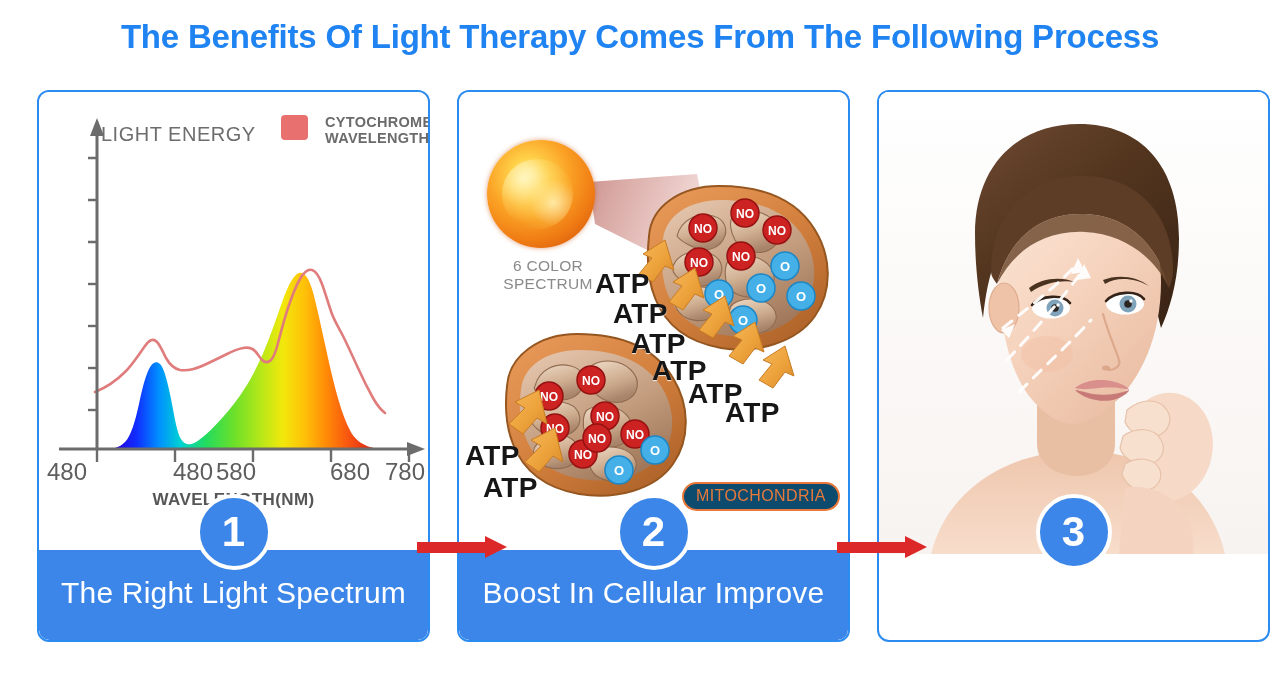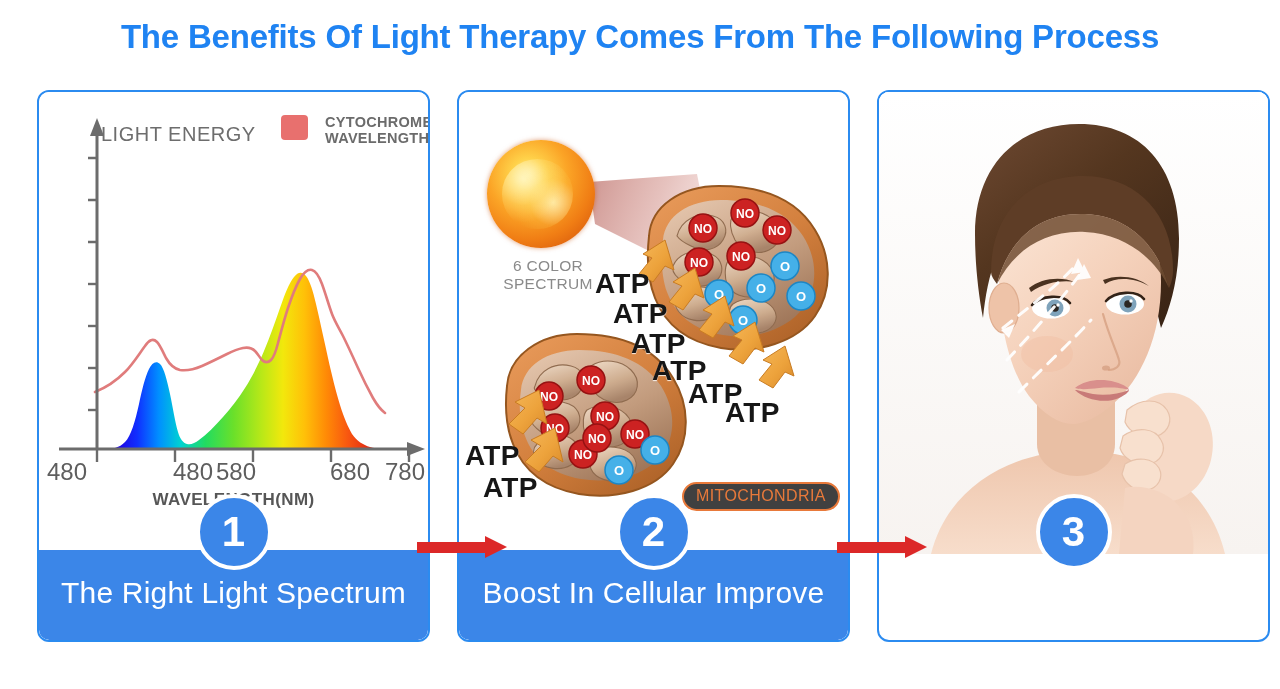--- a/index.html
+++ b/index.html
@@ -108,21 +108,21 @@
   #mitoA{left:178px;top:86px;width:200px;height:185px;}
   #mitoB{left:38px;top:232px;width:198px;height:182px;}
   .atp{
     position:absolute;font-size:28px;font-weight:bold;color:#161616;
     font-family:"Liberation Sans",sans-serif;letter-spacing:0.2px;
     text-shadow:0 1px 1px rgba(255,255,255,.85);z-index:5;white-space:nowrap;
   }
   .mito-badge{
     position:absolute;left:223px;top:390px;
     border:2.5px solid #e8793a;border-radius:22px;padding:3px 12px 4px;
-    color:#e8793a;font-size:16px;letter-spacing:0.4px;background:#404040;
+    color:#e8793a;font-size:16px;letter-spacing:0.4px;background:#0c4a6e;
     font-family:"Liberation Sans",sans-serif;white-space:nowrap;z-index:7;
   }
 
   
   .p3{position:absolute;left:0;top:0;width:389px;height:462px;background:#fdfcfb;overflow:hidden;}
 </style>
 </head>
 <body>
 
 <div id="stage">

